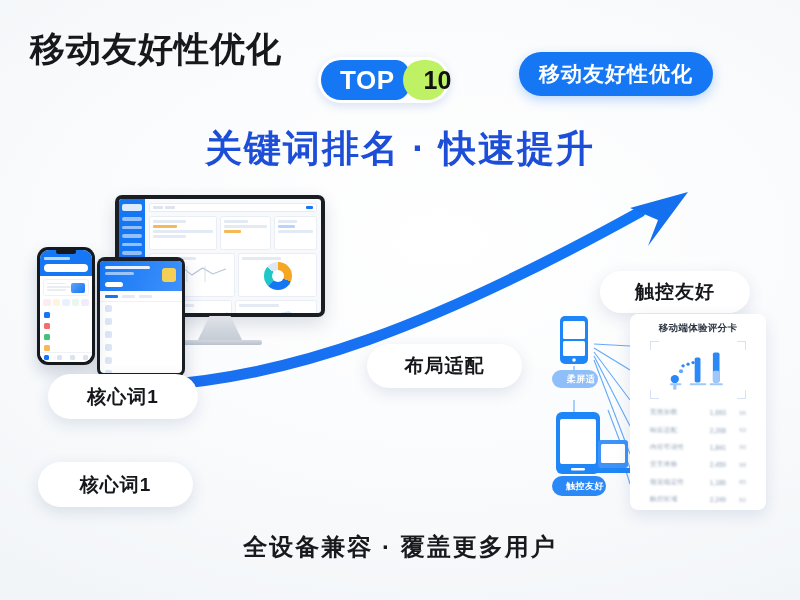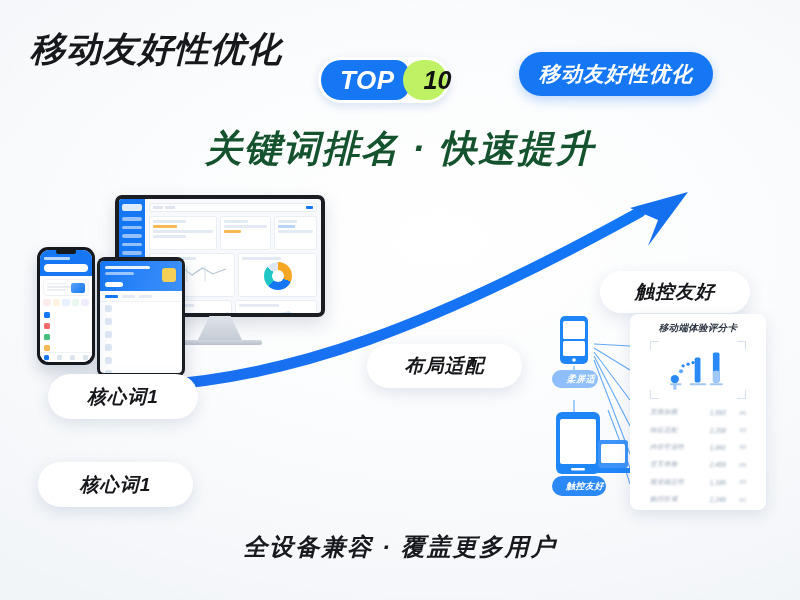--- a/index.html
+++ b/index.html
@@ -5,21 +5,21 @@
   * { margin:0; padding:0; box-sizing:border-box; }
   html,body { width:800px; height:600px; overflow:hidden; }
   body {
     font-family:"Liberation Sans","DejaVu Sans",sans-serif;
     background:
       radial-gradient(ellipse 700px 420px at 55% 40%, #ffffff 0%, #fbfcfd 45%, #f2f5f8 100%),
       linear-gradient(160deg,#f6f8fa 0%,#ffffff 55%,#eef2f6 100%);
     position:relative;
     -webkit-font-smoothing:antialiased;
   }
-  #stage { position:absolute; inset:0; width:800px; height:600px;font-style:italic; }
+  #stage { position:absolute; inset:0; width:800px; height:600px; }
 
   
   .hdr-title {
     position:absolute; left:30px; top:26px;
     font-size:35px; font-weight:700; color:#16181c;
     letter-spacing:1px; white-space:nowrap;
   }
   .top-badge {
     position:absolute; left:318px; top:57px;
     height:46px; border-radius:23px;
@@ -44,21 +44,21 @@
     position:absolute; left:519px; top:52px;
     height:44px; border-radius:22px; background:#1677f5;
     color:#fff; font-size:21px; font-weight:700; letter-spacing:1px;
     display:flex; align-items:center; padding:0 20px;
     box-shadow:0 4px 12px rgba(22,119,245,.28);
     white-space:nowrap;
   }
   .hdr-sub {
     position:absolute; left:0; right:0; top:124px;
     text-align:center; font-size:37px; font-weight:700;
-    color:#14532d; letter-spacing:2px;
+    color:#1d4ed8; letter-spacing:2px;
   }
   .footer-cap {
     position:absolute; left:0; right:0; top:531px;
     text-align:center; font-size:24px; font-weight:700;
     color:#18191d; letter-spacing:2px;
   }
 
   
   .arrow-svg { position:absolute; left:0; top:150px; width:800px; height:300px; }
 

